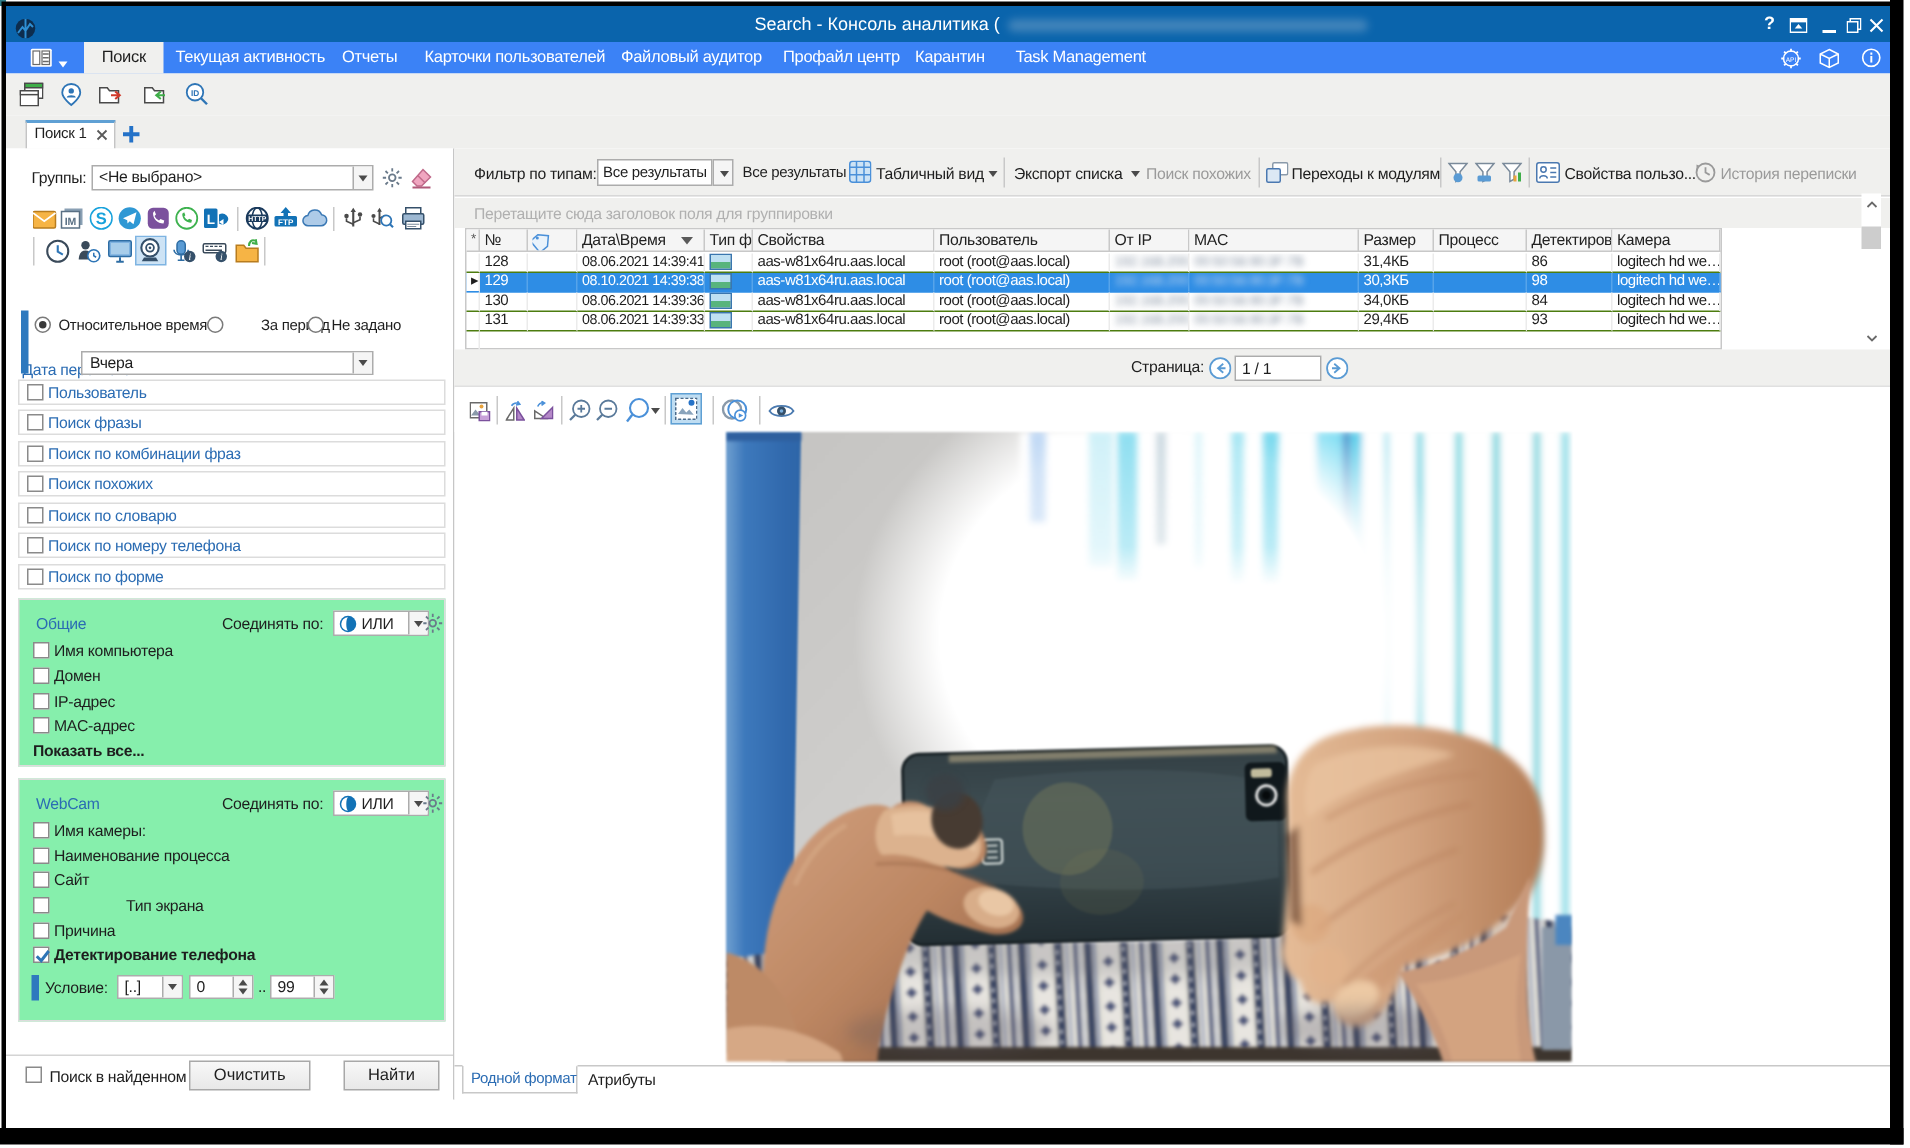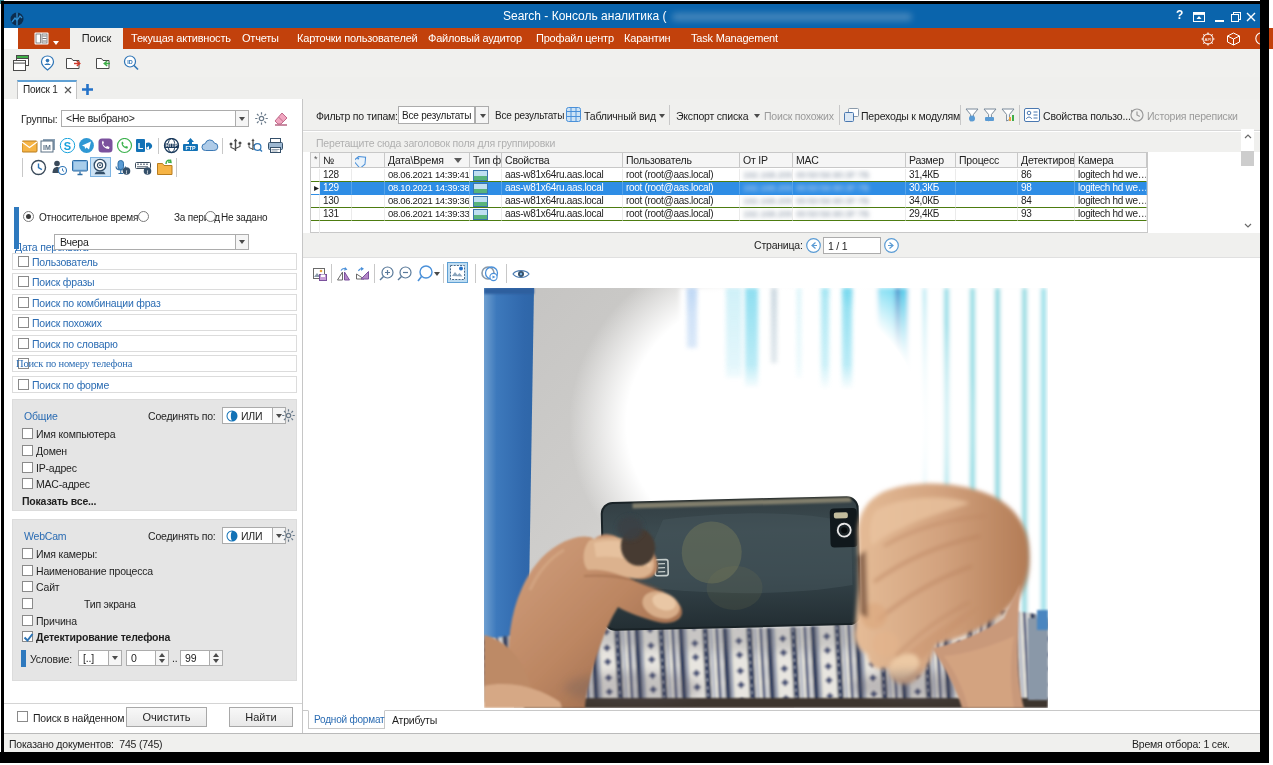--- a/index.html
+++ b/index.html
@@ -5,39 +5,39 @@
 html,body{width:1273px;height:765px;overflow:hidden;background:#fff;}
 body{font-family:"Liberation Sans",sans-serif;font-size:11px;color:#1e1e1e;}
 #win{position:absolute;left:0;top:0;width:1273px;height:765px;background:#fff;}
 .abs{position:absolute;}
 
 #topblack{left:0;top:1px;width:1260px;height:3px;background:#000;}
 #leftblack{left:1px;top:1px;width:3px;height:751px;background:#000;}
 #rightblack{left:1260px;top:0;width:9px;height:763px;background:#000;}
 #bottomblack{left:0;top:752px;width:1269px;height:11px;background:#000;}
 #titlebar{left:4px;top:4px;width:1256px;height:24px;background:#0a64ac;}
-#menubar{left:4px;top:28px;width:1256px;height:21px;background:#c2410c;margin-left:14px;}
+#menubar{left:4px;top:28px;width:1256px;height:21px;background:#3b82f6;}
 #toolbar{left:4px;top:49px;width:1256px;height:28px;background:#f0f0ee;}
 #tabstrip{left:4px;top:77px;width:1256px;height:22px;background:#efefed;}
 #leftpanel{left:4px;top:99px;width:298px;height:634px;background:#fff;}
 #vdivider{left:302px;top:99px;width:1px;height:634px;background:#c6c6c6;}
 #rightpanel{left:303px;top:99px;width:957px;height:634px;background:#fff;}
 #statusbar{left:4px;top:733px;width:1256px;height:19px;background:#f0f0ee;border-top:1px solid #bababa;}
 .ttxt{color:#fff;font-size:12px;}
 .menu-item{position:absolute;top:0;height:21px;line-height:21px;color:#fff;font-size:11px;letter-spacing:-0.2px;}
 .menu-active{background:#f0f0ee;color:#1e1e1e;text-align:center;}
 
 .lbl{position:absolute;font-size:10.5px;letter-spacing:-0.2px;color:#1e1e1e;white-space:nowrap;}
 .blue{color:#2b6cb3;}
 .combo{position:absolute;background:#fff;border:1px solid #acacac;}
 .combo .btn{position:absolute;right:0;top:0;bottom:0;width:13px;border-left:1px solid #acacac;background:#f5f5f5;}
 .arrow-dn{position:absolute;width:0;height:0;border-left:3px solid transparent;border-right:3px solid transparent;border-top:4px solid #4a4a4a;}
 .cbox{position:absolute;width:11px;height:11px;border:1px solid #8a8a8a;background:#fff;}
 .chkrow{position:absolute;left:12px;width:285px;height:17px;border:1px solid #dcdcdc;background:#fff;}
-.grpbox{position:absolute;left:12px;width:285px;border:1px solid #dcdcdc;background:#e5e5e5;}
+.grpbox{position:absolute;left:12px;width:285px;border:1px solid #dcdcdc;background:#86efac;}
 .vbar{position:absolute;width:5px;background:#2e79be;}
 .radio{position:absolute;width:11px;height:11px;border:1px solid #7a7a7a;border-radius:50%;background:#fff;}
 .btn2{position:absolute;border:1px solid #a8a8a8;background:linear-gradient(#f8f8f8,#e8e8e8);text-align:center;font-size:11px;color:#1e1e1e;}
 .sep-v{position:absolute;width:1px;background:#c8c8c8;}
 .spin{position:absolute;right:0;top:0;bottom:0;width:13px;border-left:1px solid #acacac;background:#f5f5f5;}
 .spin:before{content:"";position:absolute;left:3px;top:2px;border-left:3px solid transparent;border-right:3px solid transparent;border-bottom:4px solid #4a4a4a;}
 .spin:after{content:"";position:absolute;left:3px;bottom:2px;border-left:3px solid transparent;border-right:3px solid transparent;border-top:4px solid #4a4a4a;}
 
 .th{position:absolute;border-right:1px solid #c8c8c8;border-bottom:1px solid #c8c8c8;background:#f5f5f5;font-size:10.5px;letter-spacing:-0.2px;color:#222;padding:1px 0 0 3px;overflow:hidden;white-space:nowrap;height:15px;top:0;}
 .row{position:absolute;left:0;width:836px;height:13px;}
@@ -310,21 +310,21 @@
     <div class="chkrow" style="left:8px;top:215px;">
         <div class="cbox" style="left:5px;top:2px;"></div>
         <div class="lbl blue" style="left:19px;top:2px;">Поиск похожих</div>
       </div>
     <div class="chkrow" style="left:8px;top:236px;">
         <div class="cbox" style="left:5px;top:2px;"></div>
         <div class="lbl blue" style="left:19px;top:2px;">Поиск по словарю</div>
       </div>
     <div class="chkrow" style="left:8px;top:256px;">
         <div class="cbox" style="left:5px;top:2px;"></div>
-        <div class="lbl blue" style="left:3px;top:2px;font-family:Liberation Serif, serif;">Поиск по номеру телефона</div>
+        <div class="lbl blue" style="left:19px;top:2px;">Поиск по номеру телефона</div>
       </div>
     <div class="chkrow" style="left:8px;top:277px;">
         <div class="cbox" style="left:5px;top:2px;"></div>
         <div class="lbl blue" style="left:19px;top:2px;">Поиск по форме</div>
       </div>
     <div class="grpbox" style="left:8px;top:300px;height:112px;">
       <div class="lbl blue" style="left:11px;top:10px;">Общие</div>
       <div class="lbl" style="left:135px;top:10px;">Соединять по:</div>
       <div class="combo" style="left:209px;top:7px;width:64px;height:17px;">
           <svg class="abs" style="left:3px;top:2px" width="12" height="12" viewBox="0 0 12 12">
@@ -809,22 +809,18 @@
         <path d="M460 368 C472 386 480 402 484 420 L530 420 C526 396 526 372 530 348 C508 358 482 366 460 368 Z" fill="#d3a380"></path>
       </g>
     </svg>
     </div>
 
     <div class="abs" style="left:0;top:611px;width:957px;height:1px;background:#c8c8c8;"></div>
     <div class="abs" style="left:5px;top:611px;width:77px;height:19px;background:#fff;border:1px solid #c8c8c8;border-top:1px solid #fff;"></div>
     <div class="lbl blue" style="left:11px;top:615px;font-size:10px;">Родной формат</div>
     <div class="lbl" style="left:89px;top:615px;">Атрибуты</div>
   </div>
-  <div class="abs" id="statusbar">
-    <div class="lbl" style="left:5px;top:4px;">Показано документов:&nbsp; 745 (745)</div>
-    <div class="lbl" style="left:1128px;top:4px;">Время отбора: 1 сек.</div>
-  </div>
   <div class="abs" id="topblack"></div>
   <div class="abs" style="left:0;top:0;width:4px;height:4px;background:#2d7d8a;"></div>
   <div class="abs" id="leftblack"></div>
   <div class="abs" id="rightblack"></div>
   <div class="abs" id="bottomblack"></div>
 </div>
 
 </body></html>

